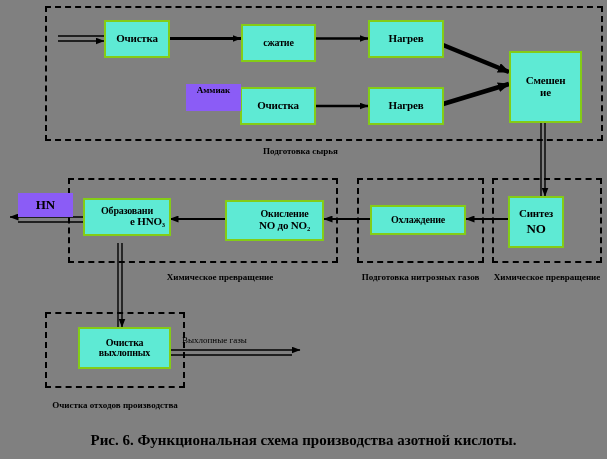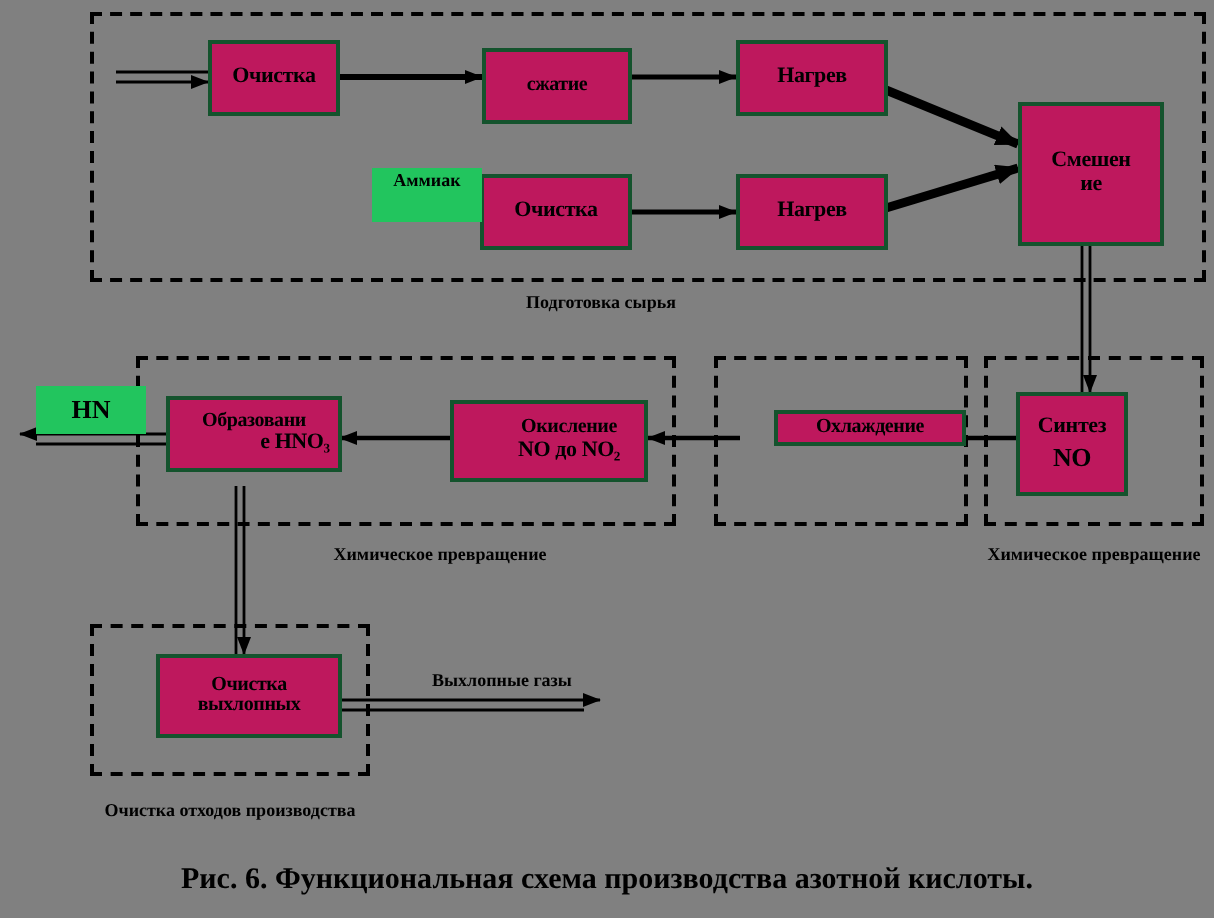--- a/index.html
+++ b/index.html
@@ -7,22 +7,22 @@
     width:607px;height:459px;
     background:#808080;
     font-family:"Liberation Serif", serif;
     overflow:hidden;
   }
   #stage{position:relative;width:607px;height:459px;}
 
   
   .box{
     position:absolute;
-    background:#be185d;
-    border:2px solid #14532d;
+    background:#5eead4;
+    border:2px solid #84cc16;
     box-sizing:border-box;
     display:flex;align-items:center;justify-content:center;
     text-align:center;
     font-weight:bold;
     color:#000;
     line-height:1.05;
     letter-spacing:-0.2px;
   }
   .box .ln{display:block;}
 
@@ -38,35 +38,34 @@
     position:absolute;
     color:#000;
     font-weight:bold;
     text-align:center;
     line-height:1.25;
   }
 
   
   .chip{
     position:absolute;
-    background:#22c55e;
+    background:#8b5cf6;
     color:#000;
     font-weight:bold;
     text-align:center;
     display:flex;align-items:center;justify-content:center;
     box-sizing:border-box;
   }
   
   .plainlabel{
     position:absolute;
     color:#000;
-    font-weight:bold;
+    font-weight:normal;
     text-align:left;
     white-space:nowrap;
-    margin-left:34px;
   }
 
   
   #wires{position:absolute;left:0;top:0;width:607px;height:459px;}
 
   
   .caption{
     position:absolute;
     left:0;width:607px;
     text-align:center;
@@ -185,21 +184,21 @@
   <div class="box" style="left:509px;top:51px;width:73px;height:72px;font-size:11px;flex-direction:column;">
     <span class="ln">Смешен</span>
     <span class="ln">ие</span>
   </div>
 
   <div class="box" style="left:508px;top:196px;width:56px;height:52px;font-size:11px;flex-direction:column;gap:3px;">
     <span class="ln">Синтез</span>
     <span class="ln" style="font-size:13px;">NO</span>
   </div>
 
-  <div class="box" style="left:387px;top:205px;width:96px;height:18px;font-size:10px;">
+  <div class="box" style="left:370px;top:205px;width:96px;height:30px;font-size:10px;">
     <span class="ln">Охлаждение</span>
   </div>
 
   <div class="box" style="left:225px;top:200px;width:99px;height:41px;font-size:10px;flex-direction:column;padding-left:20px;">
     <span class="ln">Окисление</span>
     <span class="ln" style="font-size:11px;">NO до NO₂</span>
   </div>
 
   <div class="box" style="left:83px;top:198px;width:88px;height:38px;font-size:10px;flex-direction:column;">
     <span class="ln">Образовани</span>
@@ -224,20 +223,24 @@
   </div>
 
   <div class="gcap" style="left:228px;top:146px;width:145px;font-size:9px;">
     <span>Подготовка сырья</span>
   </div>
 
   <div class="gcap" style="left:120px;top:272px;width:200px;font-size:9px;">
     <span>Химическое превращение</span>
   </div>
 
+  <div class="gcap" style="left:357px;top:272px;width:127px;font-size:9px;">
+    <span class="ln">Подготовка</span>
+    <span class="ln">нитрозных  газов</span>
+  </div>
 
   <div class="gcap" style="left:492px;top:272px;width:110px;font-size:9px;">
     <span class="ln">Химическое</span>
     <span class="ln">превращение</span>
   </div>
 
   <div class="gcap" style="left:45px;top:400px;width:140px;font-size:9px;">
     <span class="ln">Очистка отходов</span>
     <span class="ln">производства</span>
   </div>

